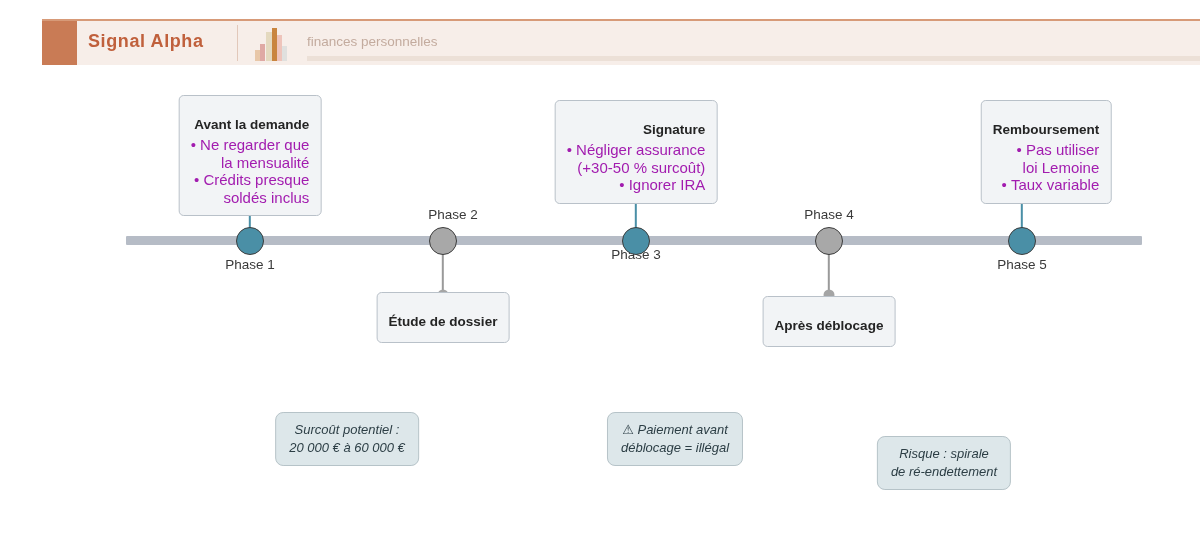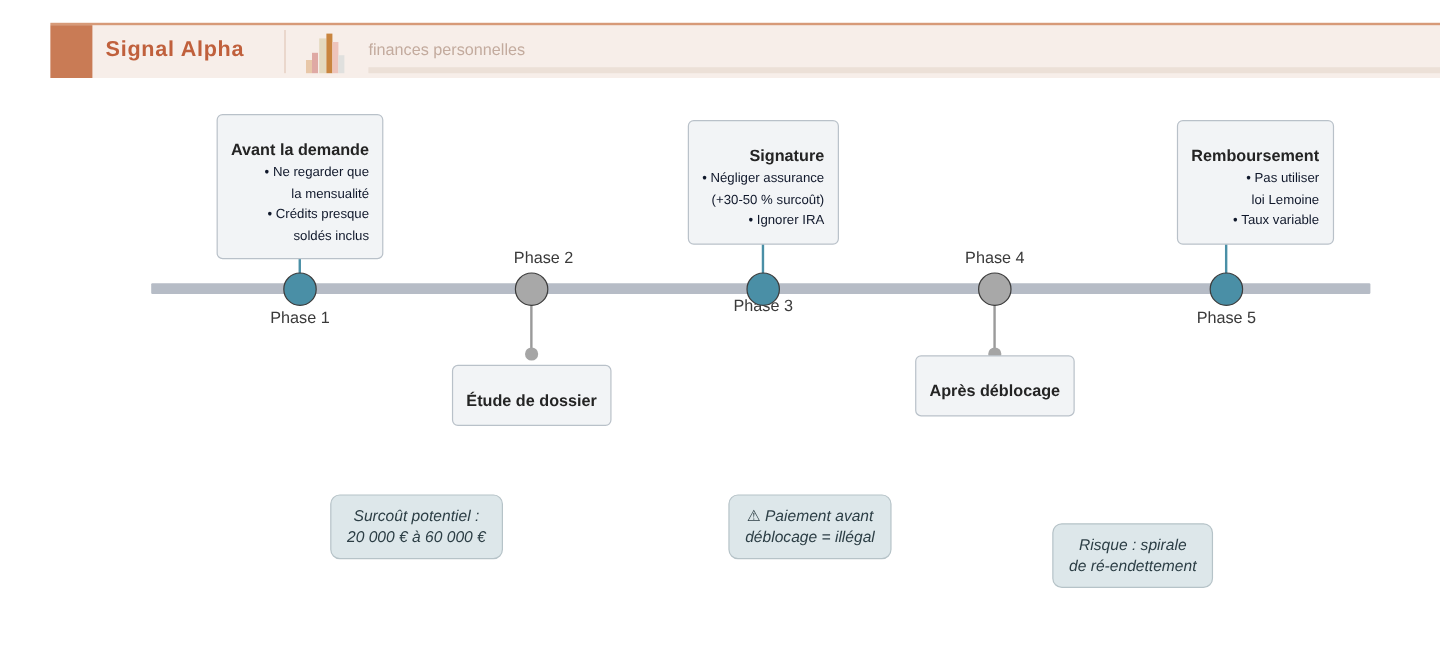--- a/index.html
+++ b/index.html
@@ -147,22 +147,22 @@
     color: #242424;
     margin-bottom: 4px;
     white-space: nowrap;
   }
   .card-list {
     list-style: none;
     margin: 0;
     padding: 0;
   }
   .card-list li {
-    font-size: 11px;
-    color: #0f172a;
+    font-size: 15px;
+    color: #a21caf;
     line-height: 17.5px;
     white-space: nowrap;
   }
   .card-list li::before {
     content: "\2022\00a0";
   }
   .card-list li.cont::before { content: ""; }
 
   
   .note {
@@ -216,21 +216,21 @@
         <li>Ne regarder que</li>
         <li class="cont">la mensualité</li>
         <li>Crédits presque</li>
         <li class="cont">soldés inclus</li>
       </ul>
     </div>
     <div class="stem gray" style="left: 443px; top: 240.5px; height: 54.5px;"></div>
     <div class="stem-cap gray" style="left: 443px; top: 295px;"></div>
     <div class="marker gray" style="left: 443px; top: 240.5px;"></div>
     <div class="phase-label" style="left: 443px; top: 207px; margin-left: 10px;">Phase 2</div>
-    <div class="card" style="left: 443px; top: 304px;">
+    <div class="card" style="left: 443px; top: 292px;">
       <div class="card-title">Étude de dossier</div>
     </div>
     <div class="stem teal" style="left: 636px; top: 190.5px; height: 50px;"></div>
     <div class="stem-cap teal" style="left: 636px; top: 190.5px;"></div>
     <div class="marker teal" style="left: 636px; top: 240.5px;"></div>
     <div class="phase-label" style="left: 636px; top: 247px;">Phase 3</div>
     <div class="card" style="left: 636px; top: 100px;">
       <div class="card-title">Signature</div>
       <ul class="card-list">
         <li>Négliger assurance</li>

